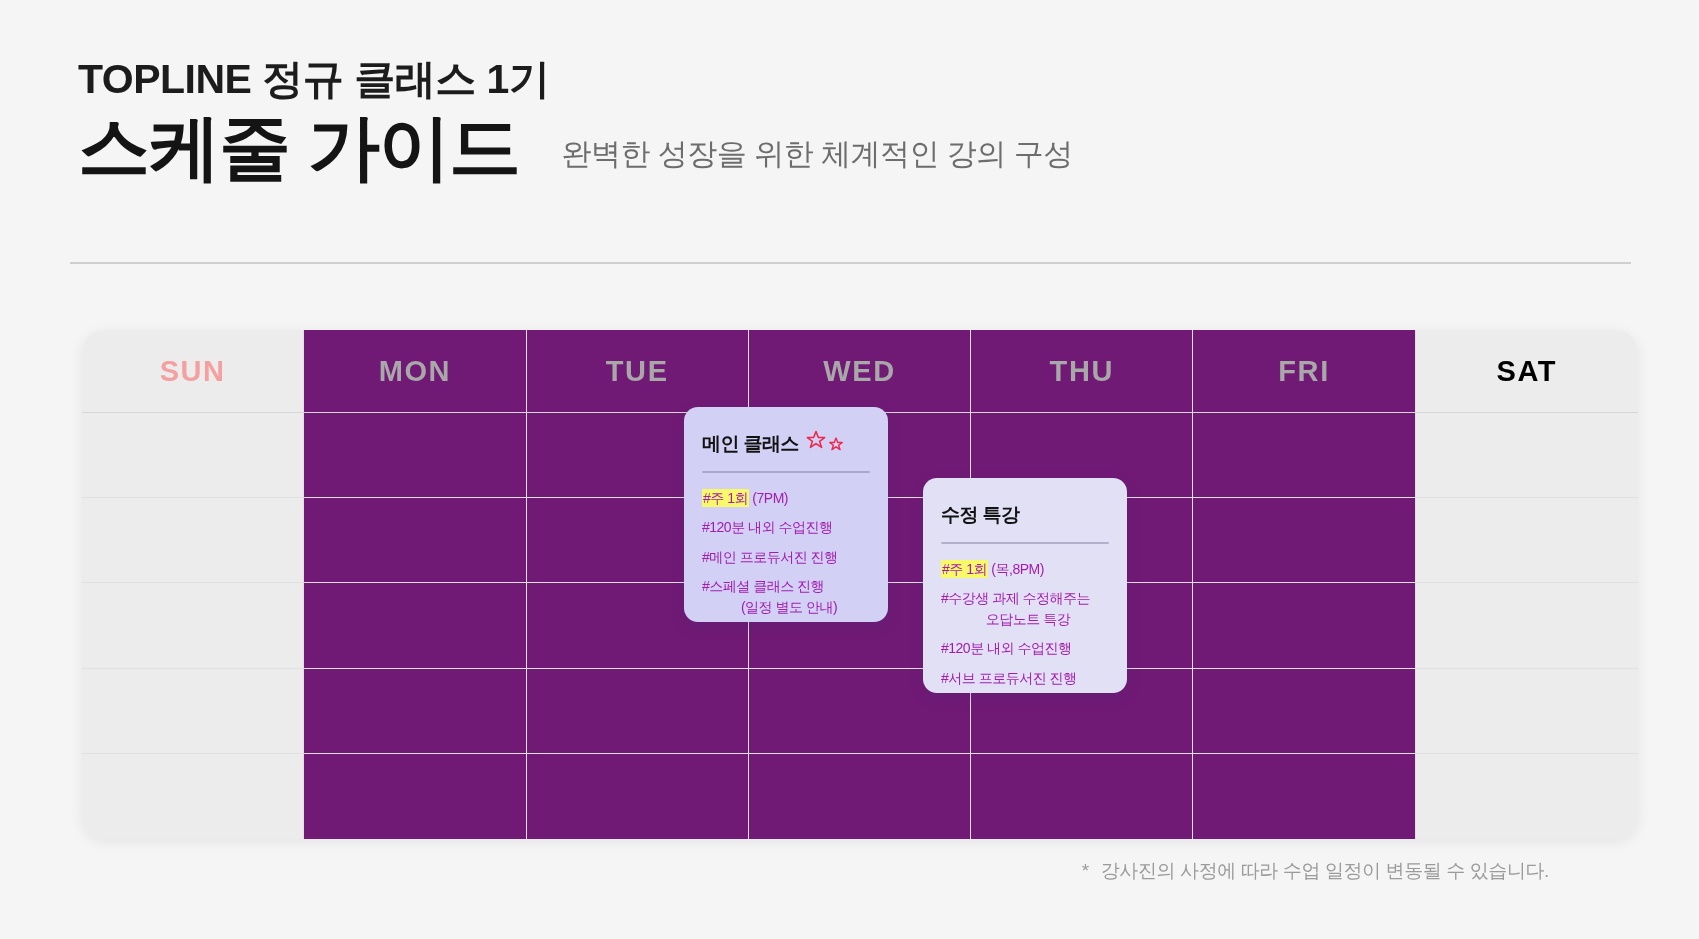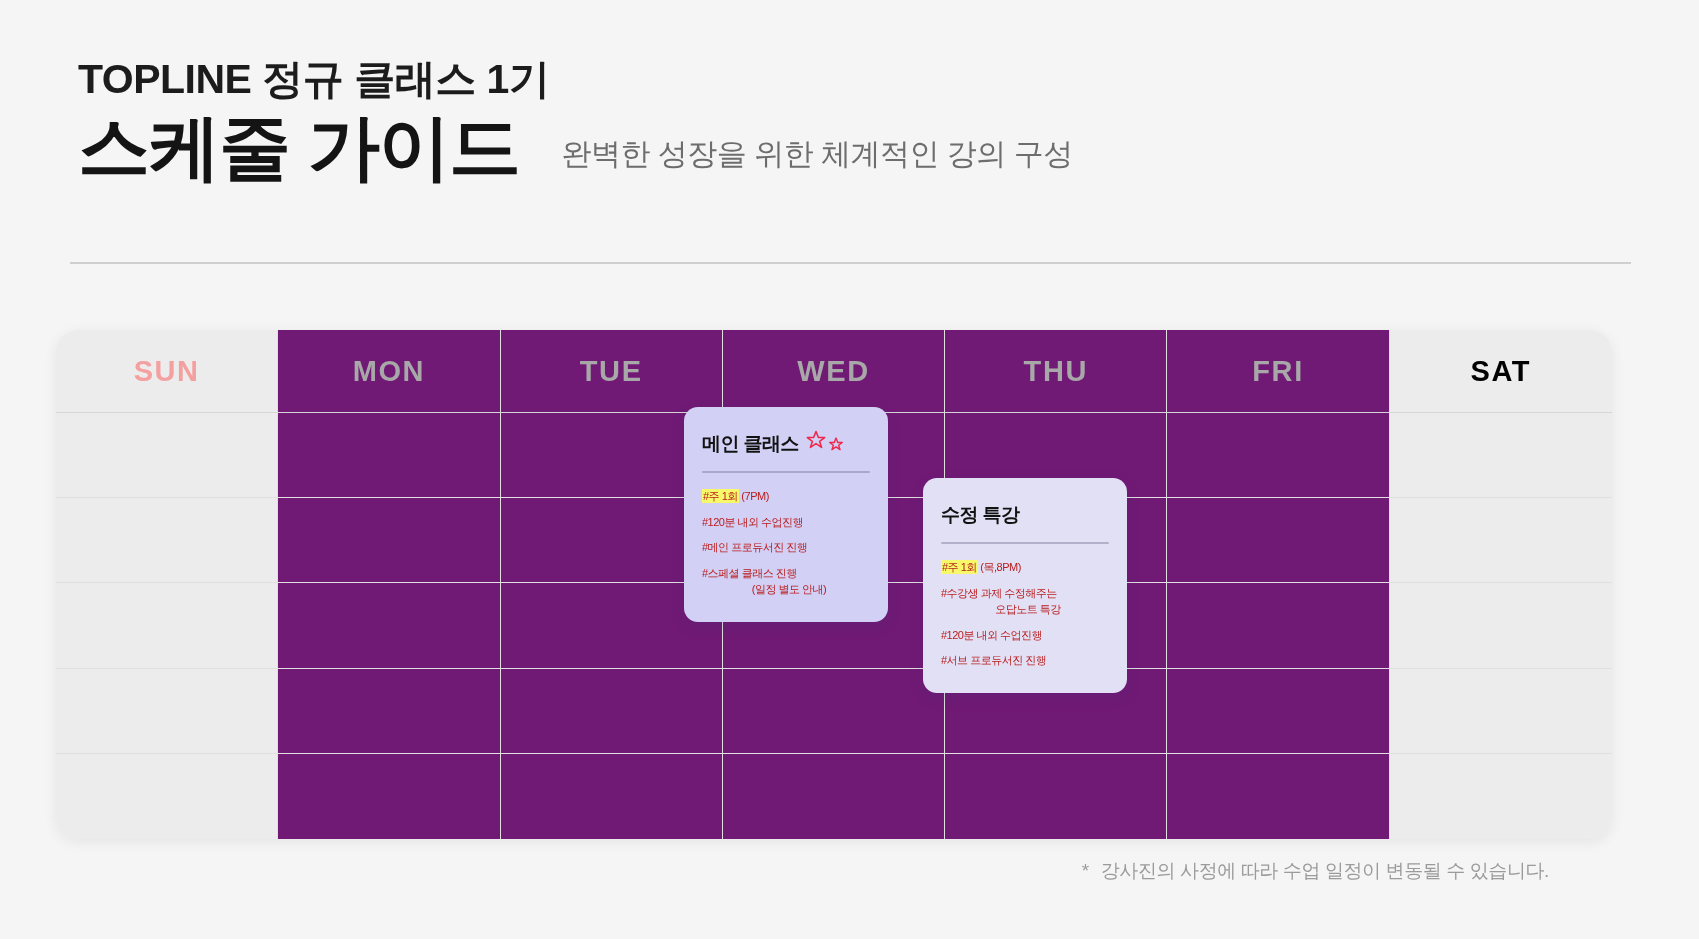--- a/index.html
+++ b/index.html
@@ -73,21 +73,21 @@
     left: 70px;
     top: 262px;
     width: 1561px;
     height: 2px;
     background: #cfcfcf;
   }
 
   
   .calendar {
     position: absolute;
-    left: 56px;
+    left: 82px;
     top: 330px;
     width: 1556px;
     height: 509px;
     background: #f7f7f7;
     border-radius: 22px;
     box-shadow: 0 3px 14px rgba(0,0,0,0.07);
     overflow: hidden;
     display: grid;
     grid-template-columns: repeat(7, 1fr);
     grid-template-rows: 83px repeat(5, 1fr);
@@ -173,23 +173,23 @@
     border-radius: 1px;
   }
   .event-special .card-divider { background: #b3b0cc; }
 
   .card-body {
     margin-top: 16px;
     padding: 0 2px;
   }
 
   .card-line {
-    font-size: 11px;
+    font-size: 14px;
     line-height: 1.32;
-    color: #b91c1c;
+    color: #a21caf;
     letter-spacing: -0.5px;
     margin-bottom: 11px;
     white-space: nowrap;
   }
   .card-line:last-child { margin-bottom: 0; }
 
   .card-line.indent-center { text-align: center; }
   .card-line.sub {
     margin-top: -9px;
     margin-bottom: 11px;

